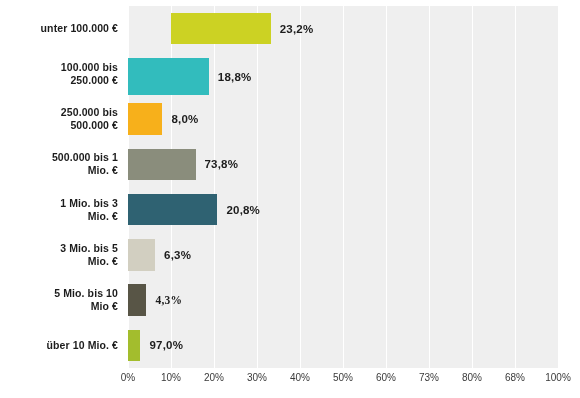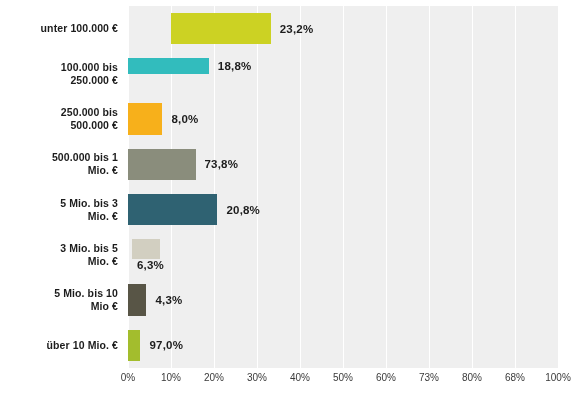--- a/index.html
+++ b/index.html
@@ -126,21 +126,21 @@
       <div class="row" style="top: 0px; height: 45.25px;">
         <div class="cat-label">unter 100.000 €</div>
         <div class="bar-wrap" style="height: 31.675px; top: 6.7875px; padding-left: 43px;">
           <div class="bar" style="width: 99.76px; background: rgb(204, 210, 35);"></div>
           <span class="value-label" style="color: rgb(28, 28, 28);">23,2%</span>
         </div>
       </div>
       <div class="row" style="top: 45.25px; height: 45.25px;">
         <div class="cat-label">100.000 bis
 250.000 €</div>
-        <div class="bar-wrap" style="height: 16px; top: 6.7875px;">
+        <div class="bar-wrap" style="height: 37px; top: 6.7875px;">
           <div class="bar" style="width: 80.84px; background: rgb(50, 188, 189);"></div>
           <span class="value-label" style="color: rgb(28, 28, 28);">18,8%</span>
         </div>
       </div>
       <div class="row" style="top: 90.5px; height: 45.25px;">
         <div class="cat-label">250.000 bis
 500.000 €</div>
         <div class="bar-wrap" style="height: 31.675px; top: 6.7875px;">
           <div class="bar" style="width: 34.4px; background: rgb(247, 176, 27);"></div>
           <span class="value-label" style="color: rgb(28, 28, 28);">8,0%</span>
@@ -148,39 +148,39 @@
       </div>
       <div class="row" style="top: 135.75px; height: 45.25px;">
         <div class="cat-label">500.000 bis 1
 Mio. €</div>
         <div class="bar-wrap" style="height: 31.675px; top: 6.7875px;">
           <div class="bar" style="width: 67.51px; background: rgb(138, 141, 124);"></div>
           <span class="value-label" style="color: rgb(28, 28, 28);">73,8%</span>
         </div>
       </div>
       <div class="row" style="top: 181px; height: 45.25px;">
-        <div class="cat-label">5 Mio. bis 3
+        <div class="cat-label">1 Mio. bis 3
 Mio. €</div>
         <div class="bar-wrap" style="height: 31.675px; top: 6.7875px;">
           <div class="bar" style="width: 89.44px; background: rgb(47, 98, 114);"></div>
           <span class="value-label" style="color: rgb(28, 28, 28);">20,8%</span>
         </div>
       </div>
       <div class="row" style="top: 226.25px; height: 45.25px;">
         <div class="cat-label">3 Mio. bis 5
 Mio. €</div>
-        <div class="bar-wrap" style="height: 31.675px; top: 6.7875px; flex-direction: column;">
+        <div class="bar-wrap" style="height: 31.675px; top: 6.7875px;">
           <div class="bar" style="width: 27.09px; background: rgb(210, 207, 193);"></div>
           <span class="value-label" style="color: rgb(28, 28, 28);">6,3%</span>
         </div>
       </div>
       <div class="row" style="top: 271.5px; height: 45.25px;">
         <div class="cat-label">5 Mio. bis 10
 Mio €</div>
-        <div class="bar-wrap" style="height: 31.675px; top: 6.7875px;">
+        <div class="bar-wrap" style="height: 31.675px; top: 6.7875px; font-family: Liberation Serif, serif;">
           <div class="bar" style="width: 18.49px; background: rgb(88, 85, 70);"></div>
           <span class="value-label" style="color: rgb(28, 28, 28);">4,3%</span>
         </div>
       </div>
       <div class="row" style="top: 316.75px; height: 45.25px;">
         <div class="cat-label">über 10 Mio. €</div>
         <div class="bar-wrap" style="height: 31.675px; top: 6.7875px;">
           <div class="bar" style="width: 12.47px; background: rgb(163, 189, 45);"></div>
           <span class="value-label" style="color: rgb(28, 28, 28);">97,0%</span>
         </div>

